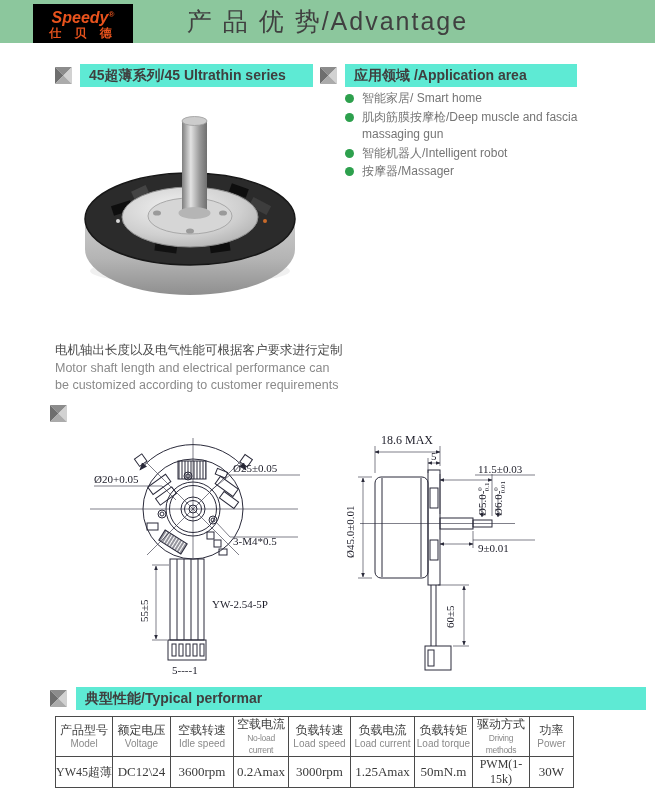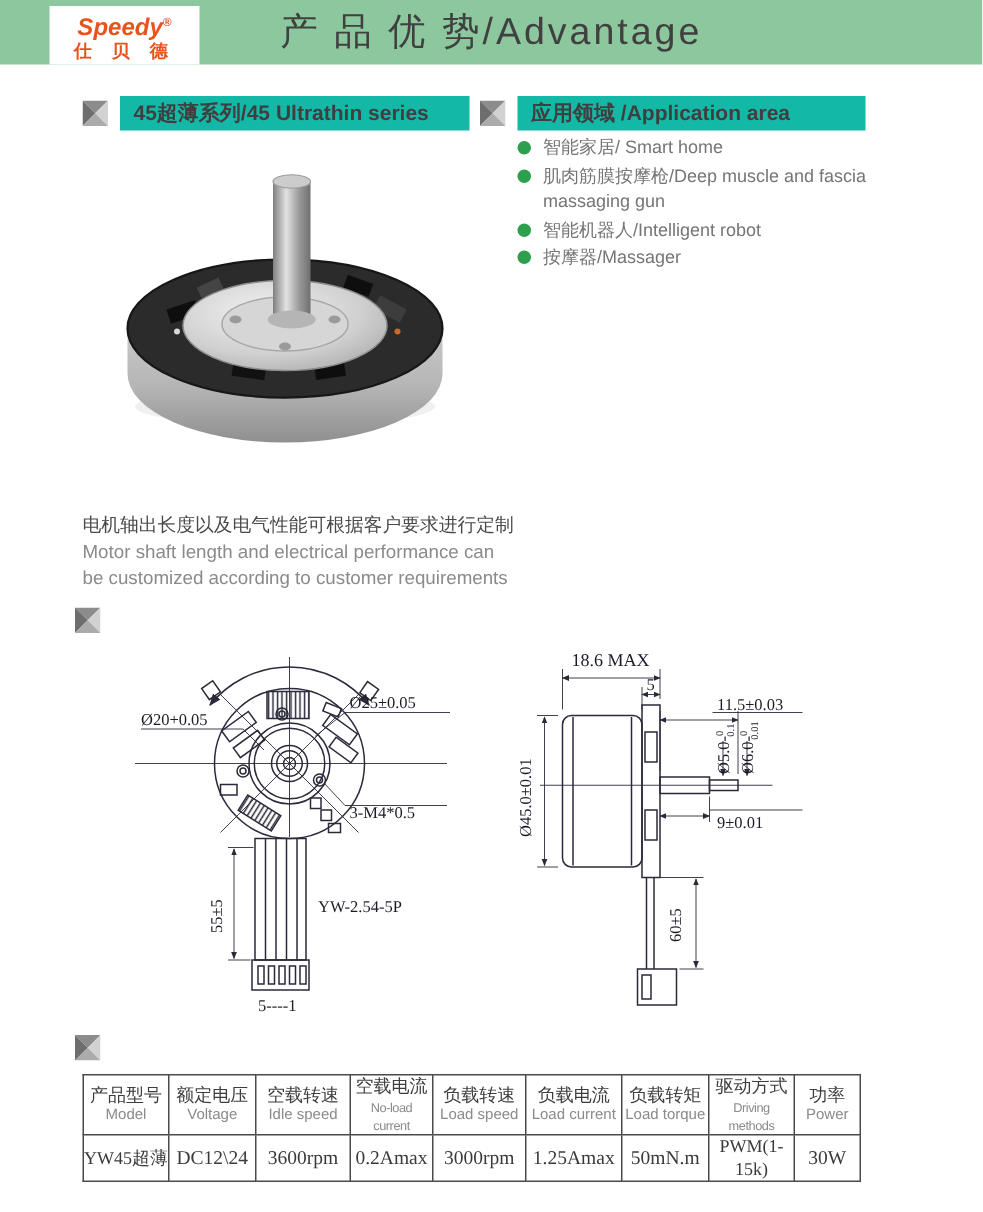--- a/index.html
+++ b/index.html
@@ -2,30 +2,30 @@
 <html><head>
 <meta charset="utf-8">
 <style>
   html,body{margin:0;padding:0;background:#fff;}
   .page{position:relative;width:655px;height:808px;background:#ffffff;
         font-family:"Liberation Sans",sans-serif;overflow:hidden;}
   
   .header{position:absolute;left:0;top:0;width:655px;height:43px;background:#8cc79d;}
   .header-title{position:absolute;left:0;top:0;width:100%;height:43px;line-height:43px;
         text-align:center;color:#404040;font-size:25px;letter-spacing:2px;}
-  .logo-box{position:absolute;left:33px;top:4px;width:100px;height:39px;background:#ffffff;
+  .logo-box{position:absolute;left:33px;top:4px;width:100px;height:39px;background:#000000;
         text-align:center;}
   .logo-en{display:block;margin-top:2px;color:#e8531d;font-size:16px;font-weight:bold;
         font-style:italic;letter-spacing:0px;line-height:17px;}
   .logo-en sup{font-size:8px;font-style:normal;}
   .logo-cn{display:block;color:#e8531d;font-size:12px;font-weight:bold;letter-spacing:5px;
         line-height:15px;}
   
   .sec-diamond{position:absolute;width:17px;height:17px;}
-  .sec-bar{position:absolute;height:23px;background:#14b8a6;color:#3f3f3f;font-size:14px;
+  .sec-bar{position:absolute;height:23px;background:#5eead4;color:#3f3f3f;font-size:14px;
         font-weight:bold;line-height:23px;padding-left:9px;box-sizing:border-box;}
   
   .app-list{position:absolute;left:345px;top:90px;width:235px;}
   .app-item{position:relative;padding-left:17px;color:#757575;font-size:12px;
         line-height:17.5px;margin-bottom:1px;}
   .app-item .dot{position:absolute;left:0;top:4px;width:9px;height:9px;border-radius:50%;
         background:#2da04d;}
   
   .note{position:absolute;left:55px;top:342px;font-size:12.5px;line-height:17.5px;}
   .note .cn{color:#4a4a4a;}
@@ -280,20 +280,21 @@
     <line class="thin" x1="119" y1="158" x2="119" y2="217" marker-start="url(#arwR)" marker-end="url(#arwR)"></line>
     <text class="dim" transform="rotate(-90 109 200)" x="109" y="200">60±5</text>
   </svg>
 
   <svg class="sec-diamond" style="left:50px;top:690px;" viewBox="0 0 20 20">
     <polygon points="0,0 20,0 10,10" fill="#8c8c8c"></polygon>
       <polygon points="0,0 0,20 10,10" fill="#6e6e6e"></polygon>
     <polygon points="20,0 20,20 10,10" fill="#d2d2d2"></polygon>
       <polygon points="0,20 20,20 10,10" fill="#ababab"></polygon>
   </svg>
+  <div class="sec-bar" style="left:76px;top:687px;width:570px;">典型性能/Typical performar</div>
 
   <table class="perf-table">
     <colgroup>
       <col style="width:57px">
         <col style="width:58px">
         <col style="width:63px">
         <col style="width:55px">
       <col style="width:62px">
         <col style="width:64px">
         <col style="width:58px">

